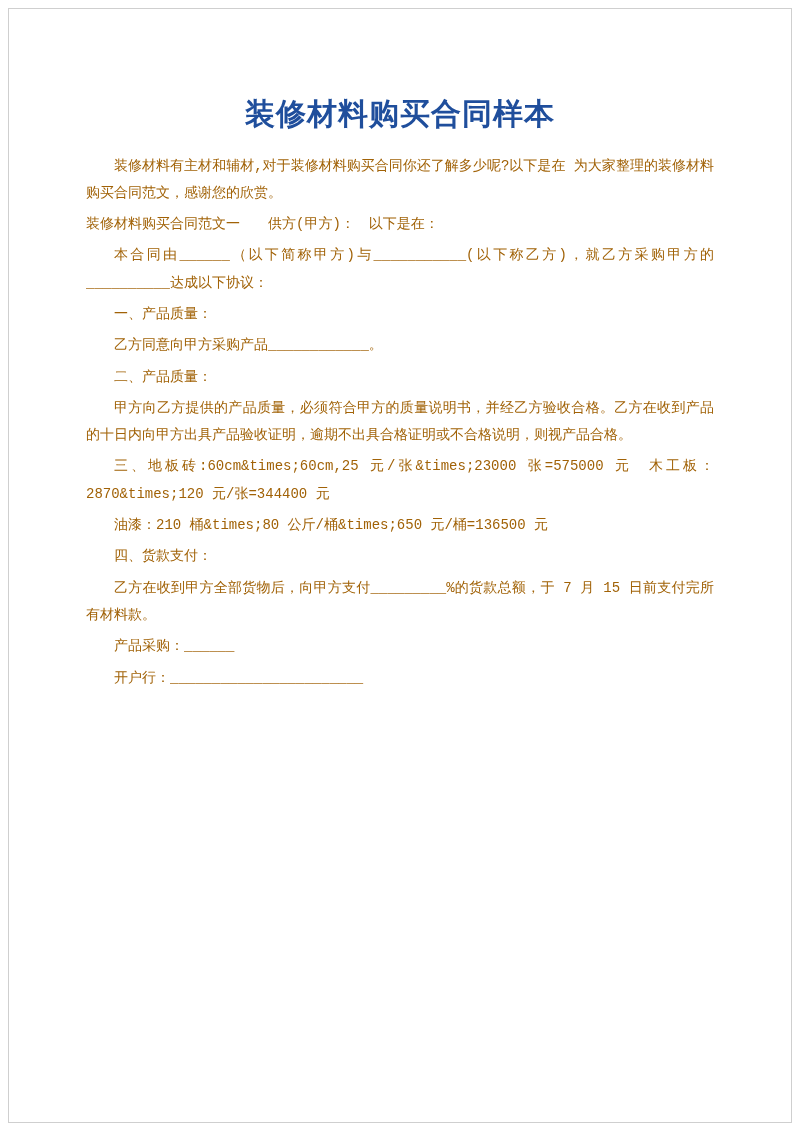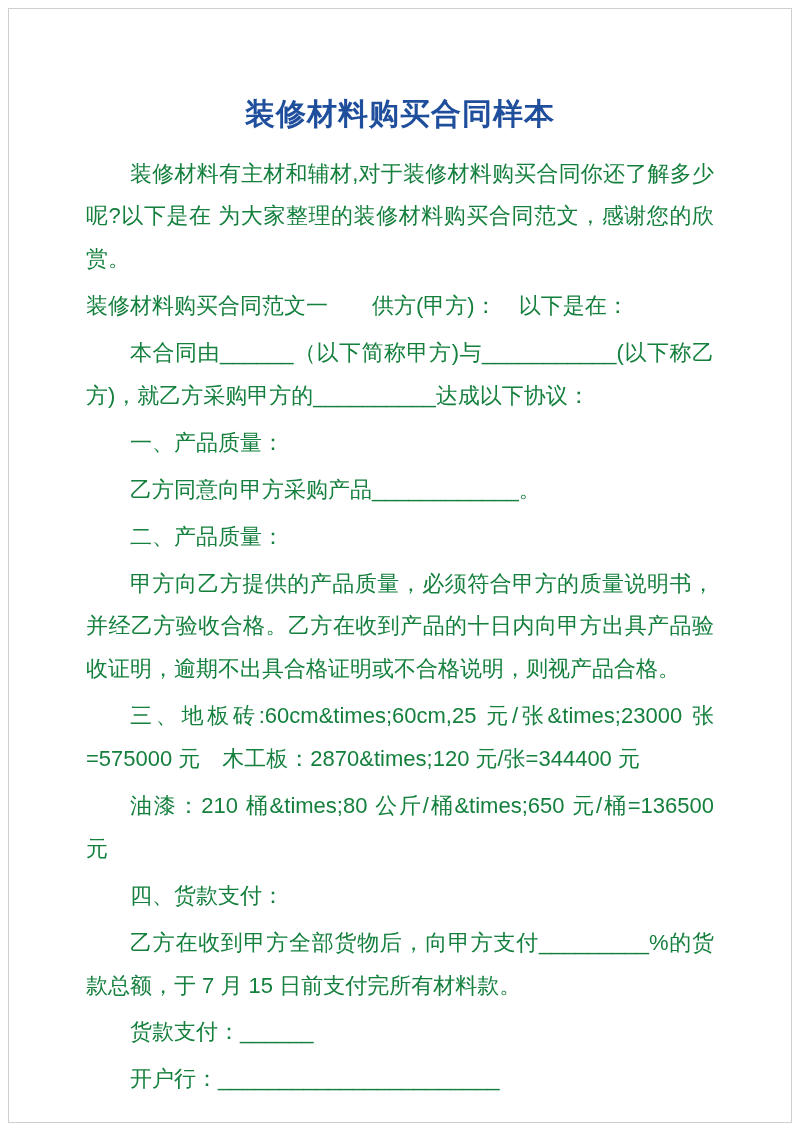--- a/index.html
+++ b/index.html
@@ -35,23 +35,23 @@
     font-family: "Liberation Serif", serif;
     font-size: 30px;
     font-weight: bold;
     color: #1f4e9c;
     text-align: center;
     line-height: 1.35;
     margin: 0 0 18px 0;
     letter-spacing: 1px;
   }
   p.para {
-    font-family: Liberation Sans, sans-serif;
-    font-size: 22px;
-    color: #15803d;
+    font-family: Liberation Mono, monospace;
+    font-size: 14px;
+    color: #a16207;
     line-height: 1.95;
     margin: 0 0 4px 0;
     text-align: justify;
     text-indent: 2em;
   }
   p.para.noindent {
     text-indent: 0;
   }
   p.para.bold {
     font-weight: bold;
@@ -70,16 +70,16 @@
     <p class="para noindent">装修材料购买合同范文一　　供方(甲方)：　以下是在：</p>
     <p class="para">本合同由______（以下简称甲方)与___________(以下称乙方)，就乙方采购甲方的__________达成以下协议：</p>
     <p class="para">一、产品质量：</p>
     <p class="para">乙方同意向甲方采购产品____________。</p>
     <p class="para">二、产品质量：</p>
     <p class="para">甲方向乙方提供的产品质量，必须符合甲方的质量说明书，并经乙方验收合格。乙方在收到产品的十日内向甲方出具产品验收证明，逾期不出具合格证明或不合格说明，则视产品合格。</p>
     <p class="para">三、地板砖:60cm&amp;times;60cm,25 元/张&amp;times;23000 张=575000 元　木工板：2870&amp;times;120 元/张=344400 元</p>
     <p class="para">油漆：210 桶&amp;times;80 公斤/桶&amp;times;650 元/桶=136500 元</p>
     <p class="para">四、货款支付：</p>
     <p class="para">乙方在收到甲方全部货物后，向甲方支付_________%的货款总额，于 7 月 15 日前支付完所有材料款。</p>
-    <p class="para">货款支付：______</p>
+    <p class="para">产品采购：______</p>
     <p class="para">开户行：_______________________</p>
   </div>
 </div>
 
 </body></html>

